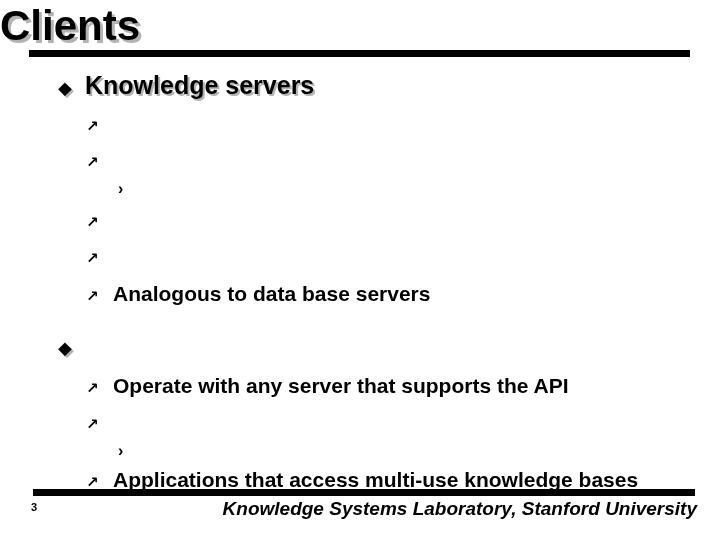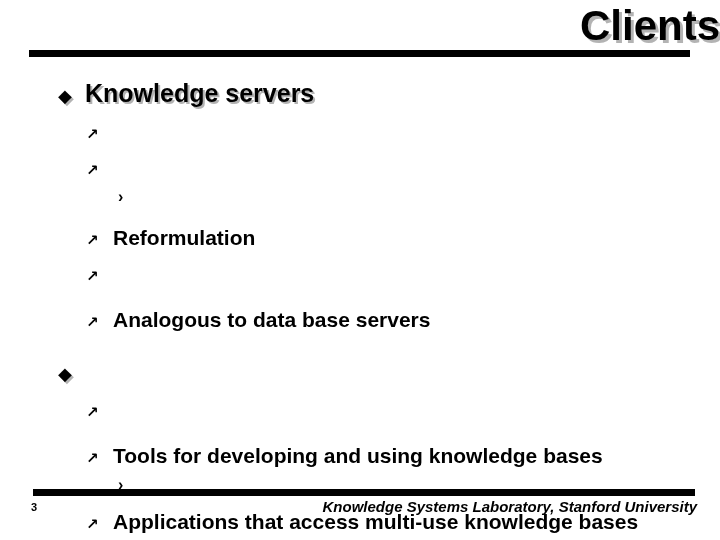--- a/index.html
+++ b/index.html
@@ -2,49 +2,49 @@
 <html><head>
 <meta charset="utf-8">
 <style>
   html,body{margin:0;padding:0;}
   body{
     width:720px;height:540px;position:relative;overflow:hidden;
     background:#ffffff;color:#000000;
     font-family:"Liberation Sans","DejaVu Sans",sans-serif;
   }
   .slide-title{
-    position:absolute;top:2px;left:0;width:720px;text-align:right;
+    position:absolute;top:2px;left:0;width:720px;text-align:left;
     font-size:42px;font-weight:700;letter-spacing:0px;
     text-shadow:3px 3px 0 #b3b3b3;
   }
   .rule-top{
     position:absolute;left:29px;top:50px;width:661px;height:7px;background:#000000;
   }
   .rule-bottom{
     position:absolute;left:33px;top:489px;width:662px;height:7px;background:#000000;
   }
   .content{position:absolute;left:0;top:62px;width:720px;padding-top:8px;}
   .item{display:flex;align-items:baseline;}
   .item .bullet{flex:0 0 auto;text-align:left;font-family:"DejaVu Sans",sans-serif;}
-  .item .txt{white-space:nowrap;margin-top:8px;}
+  .item .txt{white-space:nowrap;}
   .l0{font-size:25px;line-height:30px;font-weight:700;padding-left:58px;
       text-shadow:2px 2px 0 #b3b3b3;}
   .l0 .bullet{width:27px;font-size:18px;text-shadow:none;}
   .l0 .bullet{text-shadow:2px 2px 0 #b3b3b3;}
   .l1{font-size:21px;line-height:26px;font-weight:700;margin-top:10px;padding-left:86px;}
   .l1 .bullet{width:27px;font-size:15px;}
   .l2{font-size:16px;line-height:20px;font-weight:700;margin-top:4px;padding-left:118px;}
   .l2 .bullet{width:20px;font-size:16px;font-family:"Liberation Sans",sans-serif;}
   .mt-section{margin-top:24px;}
   .mt-last{margin-top:6px;}
   .page-number{
     position:absolute;left:31px;top:501px;font-size:11px;font-weight:700;
   }
   .footer-text{
-    position:absolute;right:23px;top:498px;font-size:15px;font-weight:700;font-style:italic;
+    position:absolute;right:23px;top:498px;font-size:19px;font-weight:700;font-style:italic;
     white-space:nowrap;
   }
 </style>
 </head>
 <body>
 
 <div class="slide-title">Clients</div>
 <div class="rule-top"></div>
 
 <div class="content">
@@ -61,43 +61,42 @@
   <div class="item l1">
     <span class="bullet">↗</span>
   </div>
 
   <div class="item l2">
     <span class="bullet">›</span>
   </div>
 
   <div class="item l1">
     <span class="bullet">↗</span>
-    <span class="txt">Reformulation</span>
   </div>
 
   <div class="item l1">
     <span class="bullet">↗</span>
   </div>
 
   <div class="item l1">
     <span class="bullet">↗</span>
     <span class="txt">Analogous to data base servers</span>
   </div>
 
   <div class="item l0 mt-section">
     <span class="bullet">◆</span>
   </div>
 
   <div class="item l1">
     <span class="bullet">↗</span>
+    <span class="txt">Operate with any server that supports the API</span>
   </div>
 
   <div class="item l1">
     <span class="bullet">↗</span>
-    <span class="txt">Tools for developing and using knowledge bases</span>
   </div>
 
   <div class="item l2">
     <span class="bullet">›</span>
   </div>
 
   <div class="item l1 mt-last">
     <span class="bullet">↗</span>
     <span class="txt">Applications that access multi-use knowledge bases</span>
   </div>

